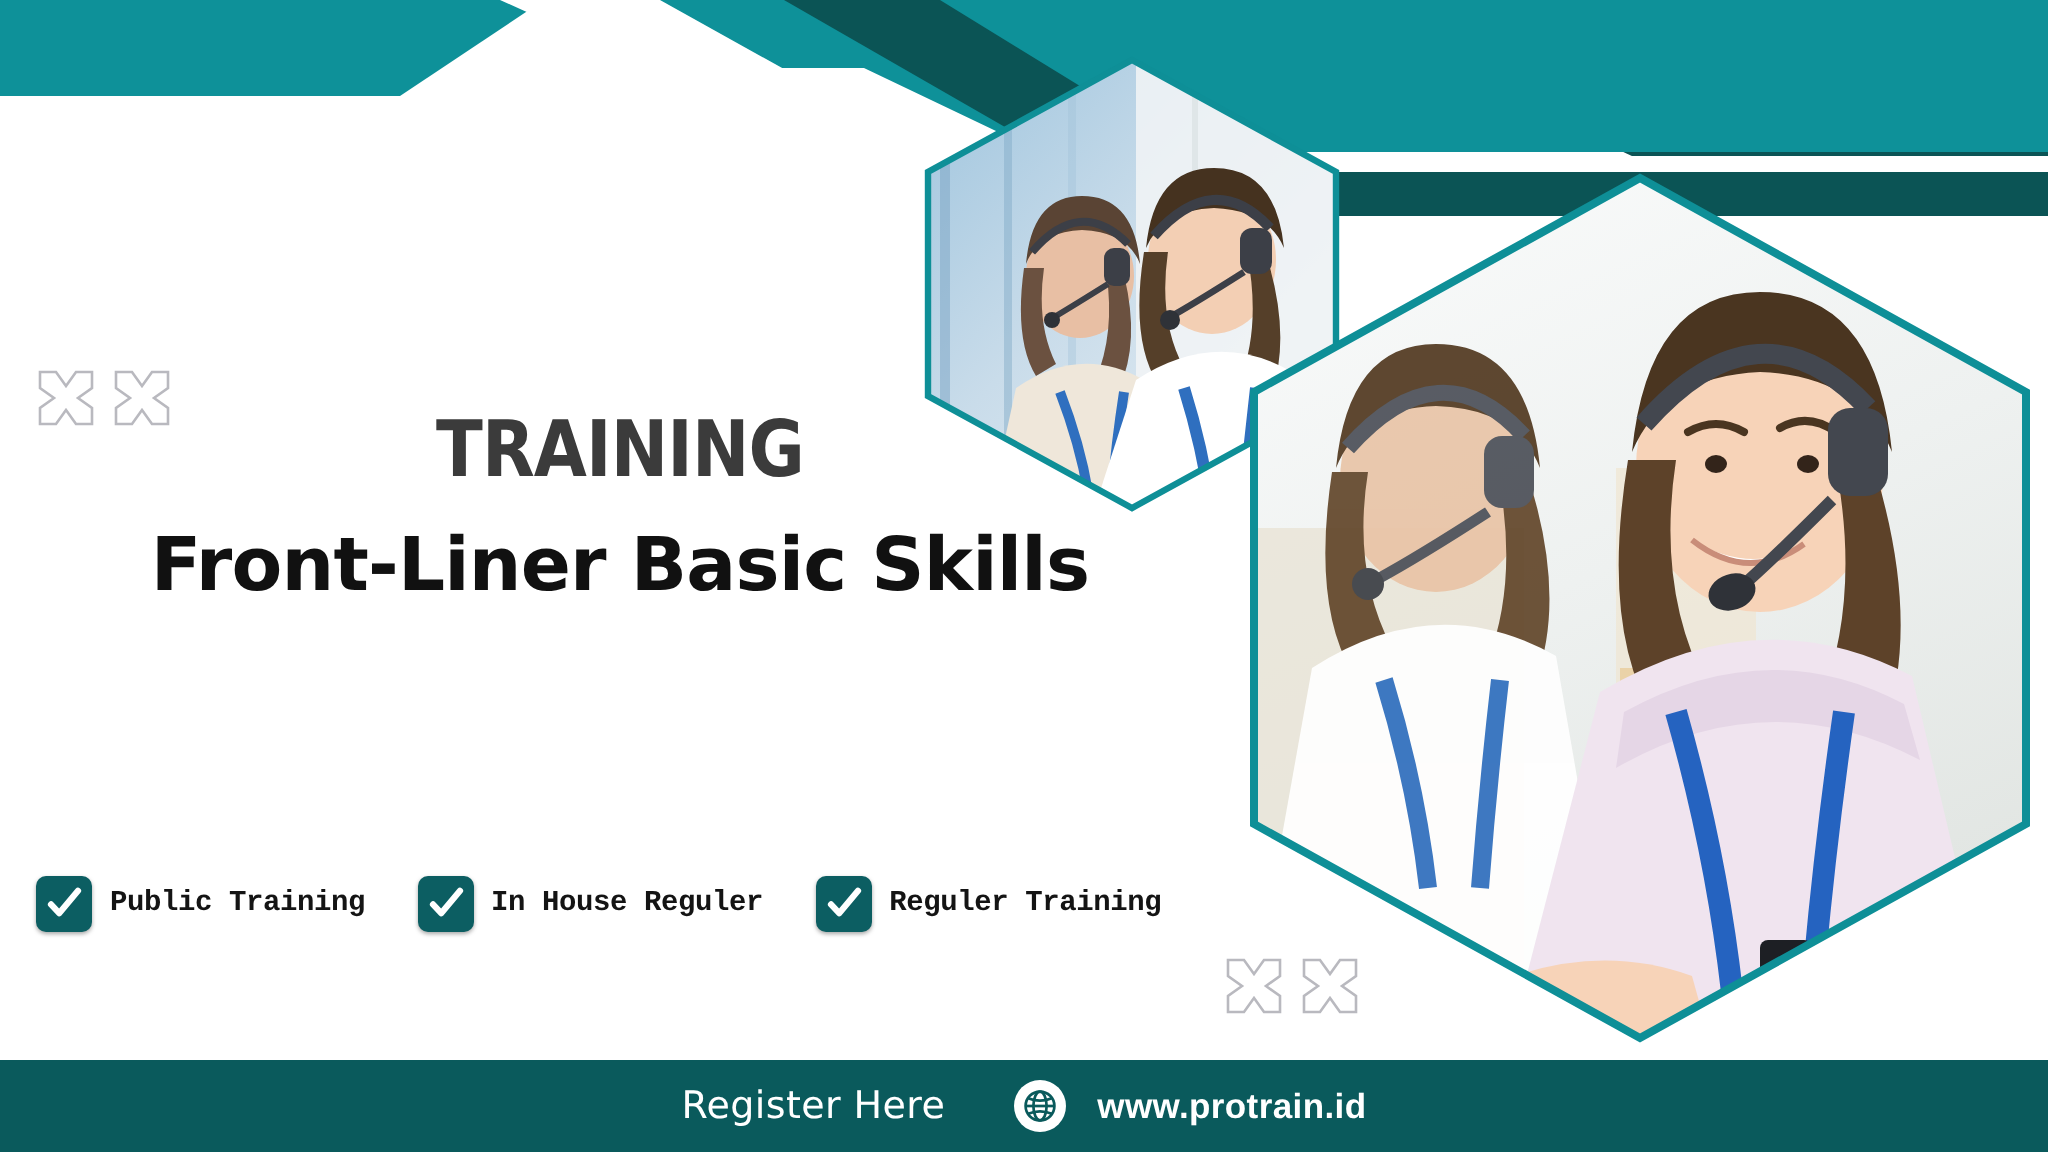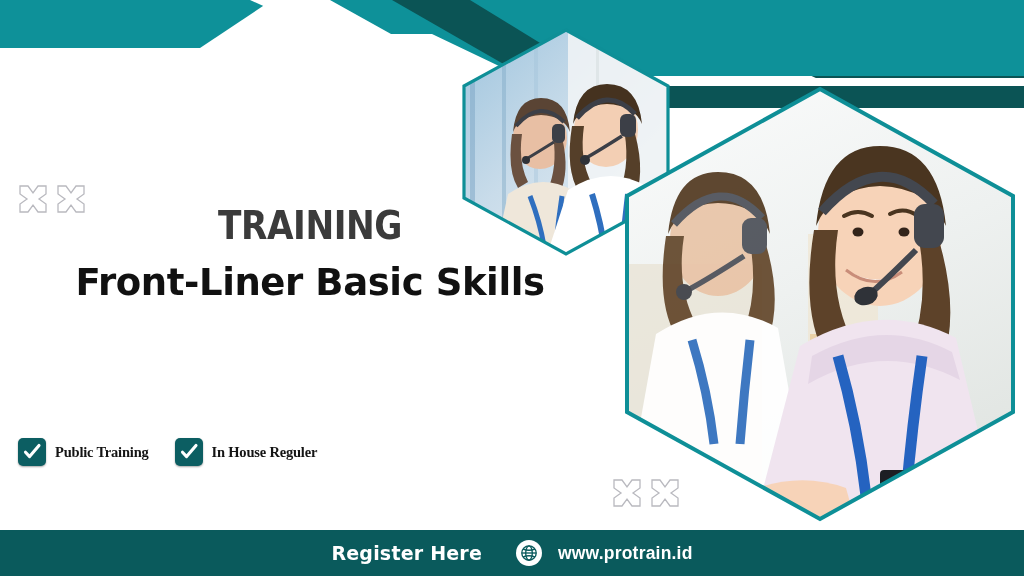--- a/index.html
+++ b/index.html
@@ -53,35 +53,35 @@
   .checkrow{position:absolute;left:18px;top:438px;display:flex;align-items:center;gap:26px;}
   .checkitem{display:flex;align-items:center;gap:9px;}
   .cbox{
     width:28px;height:28px;border-radius:5px;background:#0c5e62;
     box-shadow:0 1px 2px rgba(0,0,0,.35);
     display:flex;align-items:center;justify-content:center;flex:none;
   }
   .cbox svg{display:block;}
   .clabel{
     font-size:14.5px;font-weight:bold;color:#141414;white-space:nowrap;
-    font-family:Liberation Serif, serif;letter-spacing:-0.2px;
+    font-family:Liberation Mono, monospace;letter-spacing:-0.2px;
   }
 
   
   .hex{position:absolute;}
   .hex-small{left:456px;top:26px;width:220px;height:232px;}
   .hex-large{left:622px;top:84px;width:396px;height:440px;}
 
   
   .footer{
     position:absolute;left:0;bottom:0;width:1024px;height:46px;
     background:#0a5a5c;display:flex;align-items:center;justify-content:center;gap:34px;
   }
   .reg{
-    font-size:19px;font-weight:bold;color:#ffffff;letter-spacing:.2px;
+    font-size:19px;font-weight:normal;color:#ffffff;letter-spacing:.2px;
     font-family:"DejaVu Sans", sans-serif;
   }
   .site-wrap{display:flex;align-items:center;gap:16px;}
   .globe{width:26px;height:26px;border-radius:50%;background:#ffffff;display:flex;align-items:center;justify-content:center;flex:none;}
   .site{
     font-size:17.5px;font-weight:bold;color:#ffffff;letter-spacing:.2px;
     font-family:Liberation Sans, sans-serif;
   }
 </style>
 </head>
@@ -142,20 +142,28 @@
 
     <div class="checkitem">
       <span class="cbox">
         <svg width="20" height="20" viewBox="0 0 20 20" xmlns="http://www.w3.org/2000/svg">
           <path d="M3.5 10.2 L7.6 14.6 L17 3.4" fill="none" stroke="#ffffff" stroke-width="3.1" stroke-linecap="round" stroke-linejoin="round"></path>
         </svg>
       </span>
       <span class="clabel">In House Reguler</span>
     </div>
 
+    <div class="checkitem">
+      <span class="cbox">
+        <svg width="20" height="20" viewBox="0 0 20 20" xmlns="http://www.w3.org/2000/svg">
+          <path d="M3.5 10.2 L7.6 14.6 L17 3.4" fill="none" stroke="#ffffff" stroke-width="3.1" stroke-linecap="round" stroke-linejoin="round"></path>
+        </svg>
+      </span>
+      <span class="clabel">Reguler Training</span>
+    </div>
 
   </div>
 
   <div class="hex hex-small">
     <svg width="220" height="232" viewBox="0 0 220 232" xmlns="http://www.w3.org/2000/svg">
       <defs>
         <clipPath id="hexS">
           <polygon points="110,4 212,60 212,172 110,228 8,172 8,60"></polygon>
         </clipPath>
         <linearGradient id="skyS" x1="0" y1="0" x2="1" y2="1">

